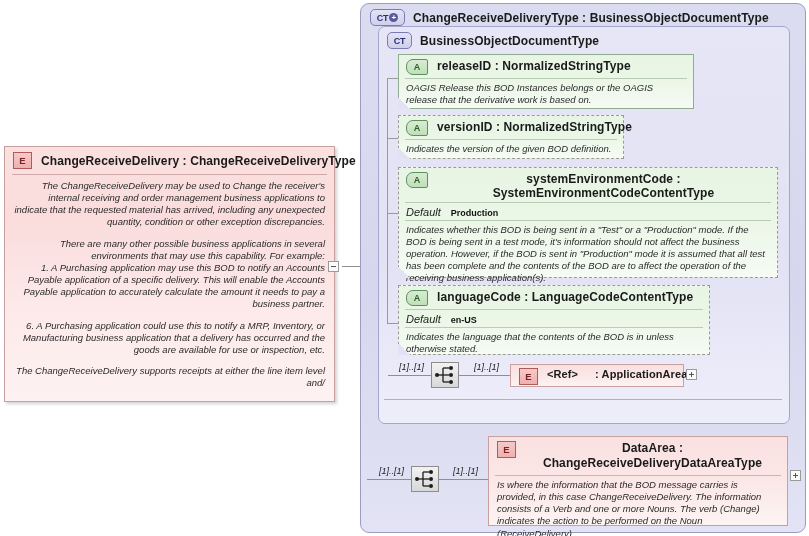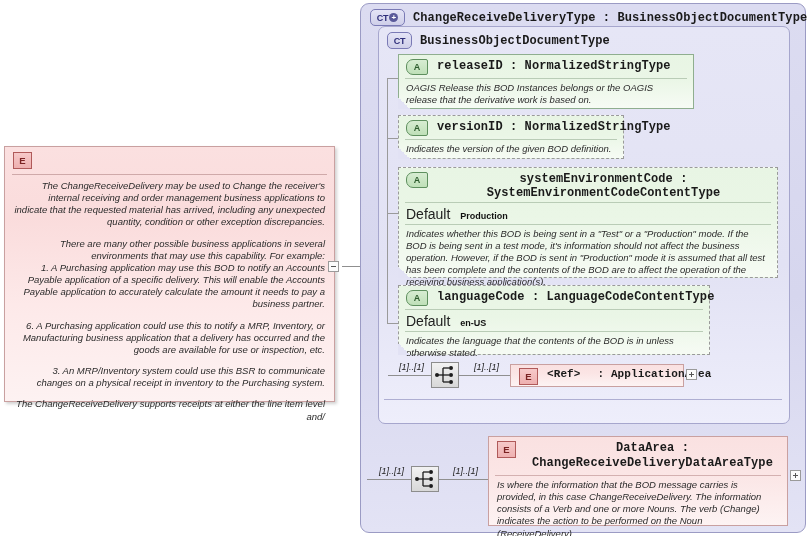--- a/index.html
+++ b/index.html
@@ -13,21 +13,21 @@
     position: relative;
     overflow: hidden;
     font-family: "Liberation Sans", sans-serif;
     font-size: 11px;
     color: #1a1a1a;
   }
 
   
   .abs { position: absolute; }
   .doc { font-style: italic; font-size: 9.5px; line-height: 1.28; color: #2b2b2b; }
-  .ttl { font-weight: bold; font-size: 12px; letter-spacing: .1px; white-space: nowrap; font-family: Liberation Mono, monospace; }
+  .ttl { font-weight: bold; font-size: 12px; letter-spacing: .1px; white-space: nowrap; }
 
   
   #root-element-box {
     left: 4px; top: 146px; width: 331px; height: 256px;
     background: linear-gradient(180deg,#fbe0e0 0%, #fadcdc 28%, #fde9e9 62%, #fdf2f2 100%);
     border: 1px solid #c9a0a0;
     box-shadow: 2px 2px 3px rgba(0,0,0,.18);
     box-sizing: border-box;
   }
   #root-element-box .hdr {
@@ -134,21 +134,21 @@
   .attr-box.req { border: 1px solid #8fae8f; }
   .attr-box.opt { border: 1px dashed #9a9a9a; }
   .attr-box .hdr {
     display: flex; align-items: flex-start; gap: 9px;
     padding: 4px 7px 3px 7px;
   }
   .attr-box .sep { height: 1px; background: #b9ccb6; margin: 0 6px 3px 6px; }
   .attr-box .defrow {
     display: flex; gap: 10px; padding: 0 7px 2px 7px; align-items: baseline;
   }
-  .attr-box .deflabel { font-size: 14px; color: #222; }
+  .attr-box .deflabel { font-style: italic; font-size: 11px; color: #222; }
   .attr-box .defvalue { font-weight: bold; font-size: 9px; color: #111; font-style: normal; }
   .attr-box .docrow { padding: 0 7px 4px 7px; }
   
   .notch {
     position: absolute; left: -1px; bottom: -1px;
     width: 12px; height: 12px;
     background: linear-gradient(45deg, #e2e2f4 0 50%, transparent 50% 100%);
   }
 
   
@@ -201,28 +201,28 @@
   }
   #inheritance-note .sep { height: 1px; background: #aeaed2; margin-bottom: 3px; }
   #inheritance-note .docrow { padding-left: 2px; }
 </style>
 </head>
 <body>
 
 <div class="abs" id="root-element-box">
   <div class="hdr">
     <span class="badge-e">E</span>
+    <span class="ttl">ChangeReceiveDelivery : ChangeReceiveDeliveryType</span>
   </div>
   <div class="sep"></div>
   <div class="body doc">
     <p>The ChangeReceiveDelivery may be used to Change the receiver's internal receiving and order management business applications to indicate that the requested material has arrived, including any unexpected quantity, condition or other exception discrepancies.</p>
     <p style="white-space:pre-line;">There are many other possible business applications in several environments that may use this capability.  For example:
 1. A Purchasing application may use this BOD to notify an Accounts Payable application of a specific delivery.  This will enable the Accounts Payable application to accurately calculate the amount it needs to pay a business partner.</p>
     <p>6. A Purchasing application could use this to notify a MRP, Inventory, or Manufacturing business application that a delivery has occurred and the goods are available for use or inspection, etc.</p>
-    <p>3. An MRP/Inventory system could use this BSR to communicate changes on a physical receipt in inventory to the Purchasing system.</p>
     <p>The ChangeReceiveDelivery supports receipts at either the line item level and/</p>
   </div>
 </div>
 
 <div class="abs" id="root-collapse-toggle"></div>
 <div class="abs" id="root-connector-line"></div>
 
 <div class="abs" id="complextype-container">
   <div class="hdr">
     <span class="badge-ctp">

